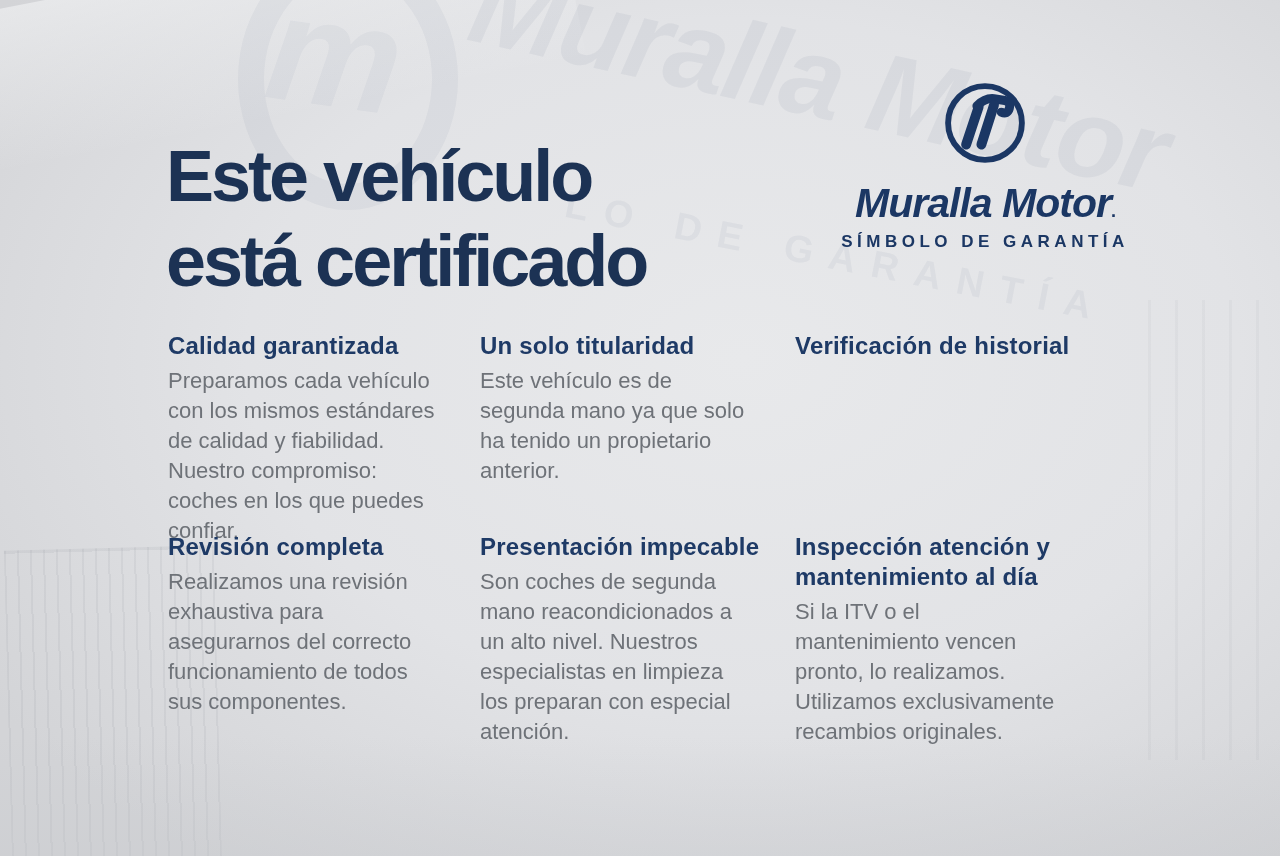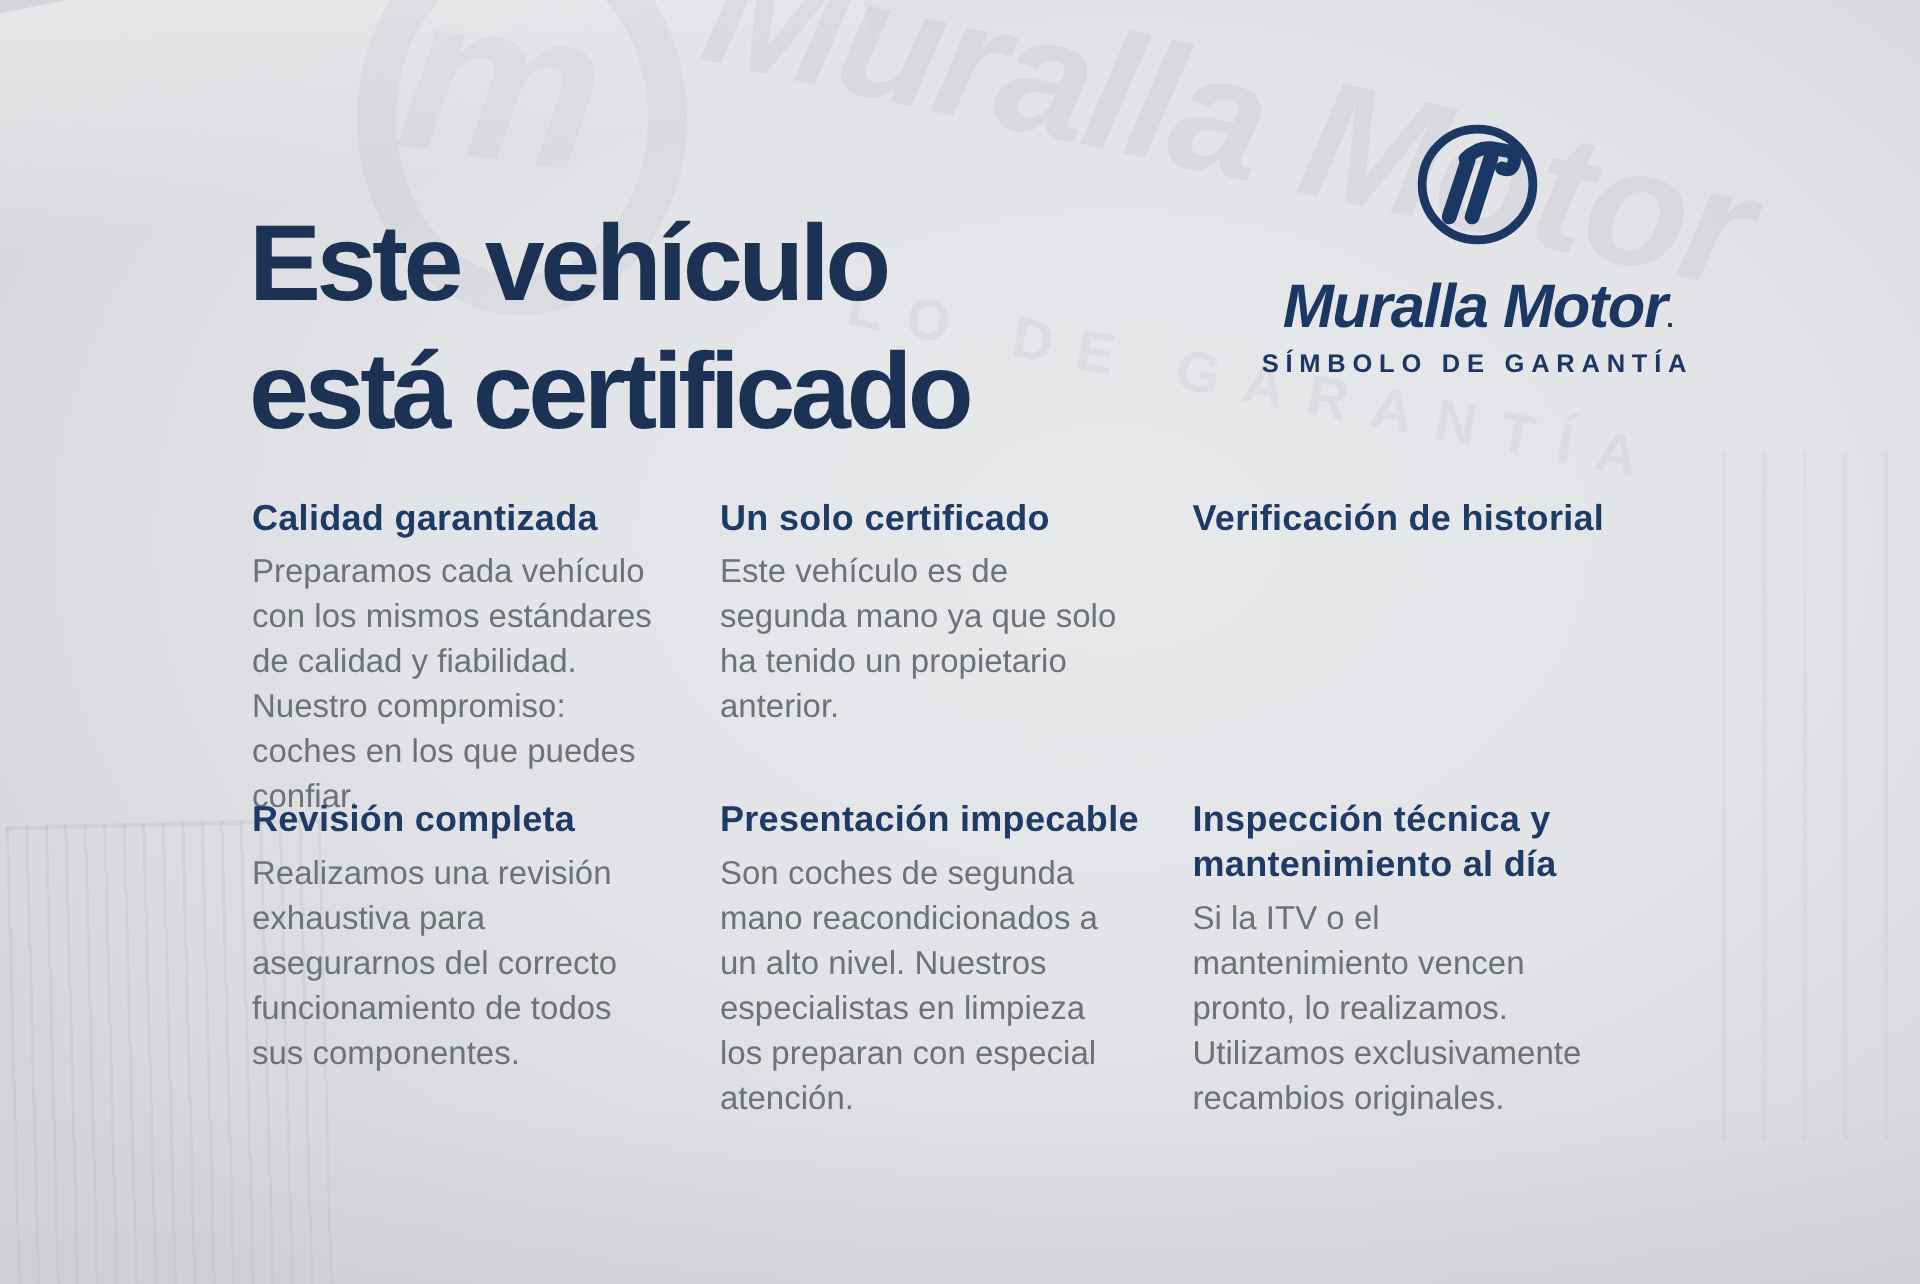--- a/index.html
+++ b/index.html
@@ -141,21 +141,21 @@
     <div class="feature">
       <h2 class="feature-title">Calidad garantizada</h2>
       <p class="feature-text">Preparamos cada vehículo
 con los mismos estándares
 de calidad y fiabilidad.
 Nuestro compromiso:
 coches en los que puedes
 confiar.</p>
     </div>
     <div class="feature">
-      <h2 class="feature-title">Un solo certificado</h2>
+      <h2 class="feature-title">Un solo titularidad</h2>
       <p class="feature-text">Este vehículo es de
 segunda mano ya que solo
 ha tenido un propietario
 anterior.</p>
     </div>
     <div class="feature">
       <h2 class="feature-title">Verificación de historial</h2>
     </div>
   </div>
 
@@ -171,21 +171,21 @@
     <div class="feature">
       <h2 class="feature-title">Presentación impecable</h2>
       <p class="feature-text">Son coches de segunda
 mano reacondicionados a
 un alto nivel. Nuestros
 especialistas en limpieza
 los preparan con especial
 atención.</p>
     </div>
     <div class="feature">
-      <h2 class="feature-title">Inspección técnica y
+      <h2 class="feature-title">Inspección atención y
 mantenimiento al día</h2>
       <p class="feature-text">Si la ITV o el
 mantenimiento vencen
 pronto, lo realizamos.
 Utilizamos exclusivamente
 recambios originales.</p>
     </div>
   </div>
 
 </div>

